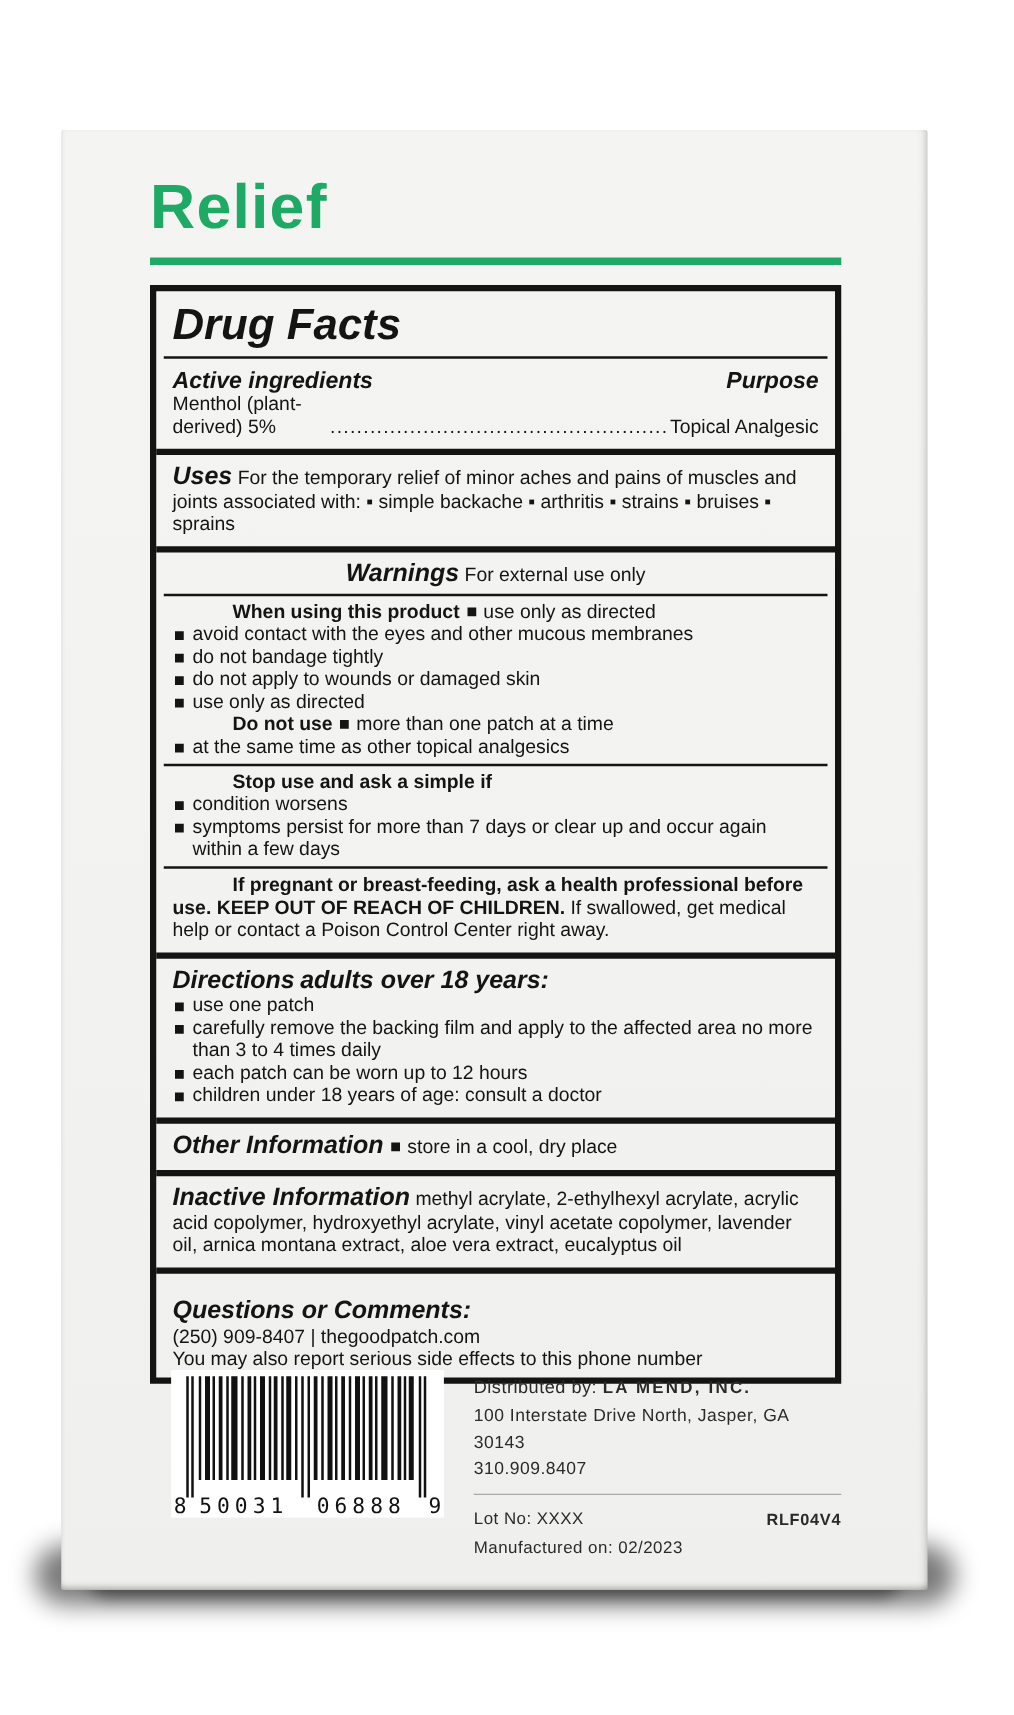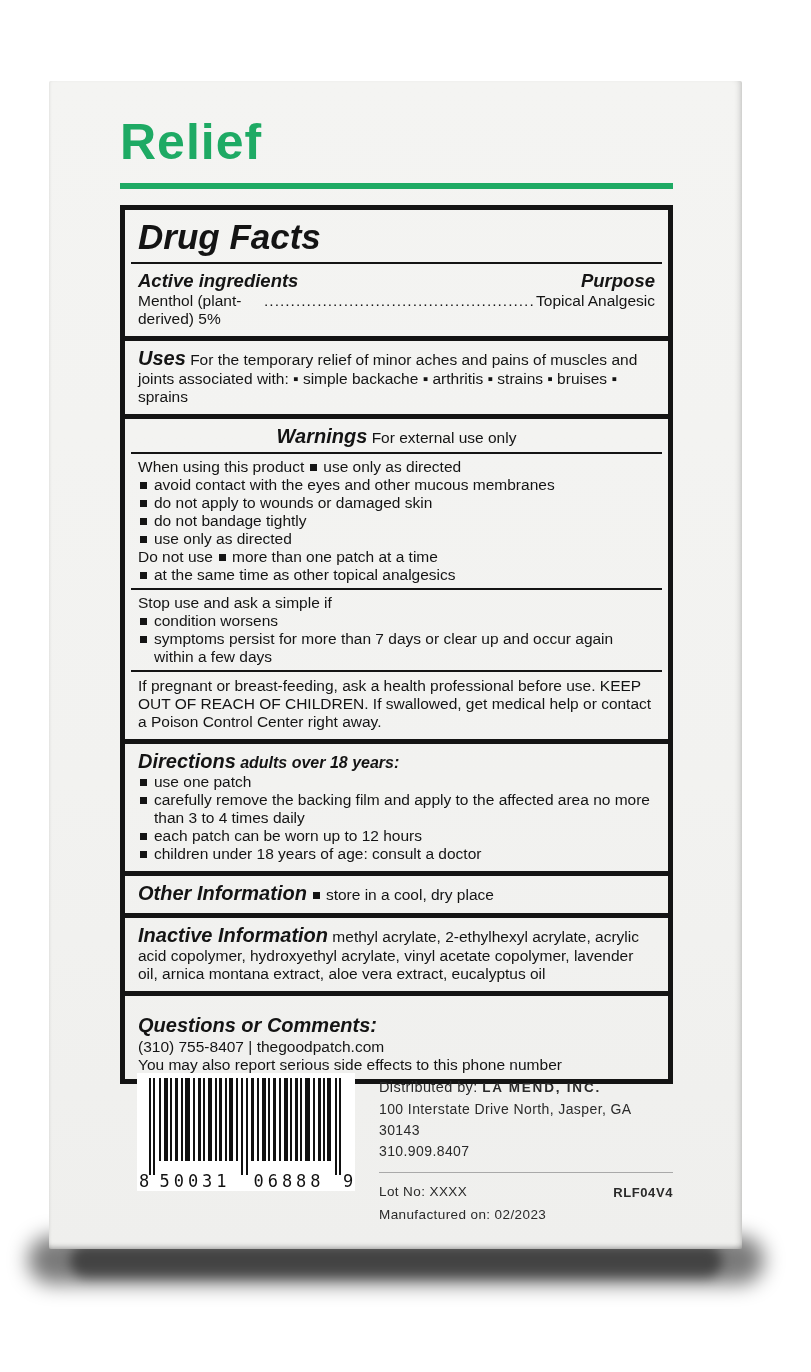--- a/index.html
+++ b/index.html
@@ -23,21 +23,21 @@
   .drop-shadow-core {
     position:absolute; left:70px; top:1244px; width:652px; height:34px;
     background:rgba(0,0,0,0.45);
     border-radius:20px;
     filter:blur(6px);
     z-index:0;
   }
 
   
   .package {
-    position:absolute; left:49px; top:81px; width:693px; height:1168px;
+    position:absolute; left:49px; top:104px; width:693px; height:1168px;
     background:linear-gradient(180deg,#f4f4f2 0%, #f2f2f0 60%, #efefed 100%);
     box-shadow:
       inset -6px 0 7px -5px rgba(0,0,0,0.22),
       inset 3px 0 5px -4px rgba(0,0,0,0.10),
       inset 0 -5px 5px -3px rgba(0,0,0,0.28);
     border-radius:2px;
     z-index:1;
   }
 
   .brand-title {
@@ -59,28 +59,28 @@
     font-size:15.5px; line-height:1.16;
   }
   .df-title { font-style:italic; font-weight:700; font-size:35px; line-height:1.05; padding:9px 13px 6px; }
   .hr-thin  { border-top:2px solid #141414; margin:0 6px; }
   .hr-thick { height:5px; background:#141414; }
 
   .sec { padding:6px 13px 8px; }
   .sec.tight { padding:4px 13px 4px; }
 
   .ai-head { display:flex; justify-content:space-between; font-weight:700; font-style:italic; font-size:18.5px; padding-bottom:1px; }
-  .leader-row { display:flex; align-items:flex-start; }
+  .leader-row { display:flex; align-items:flex-end; }
   .leader { flex:1 1 auto; overflow:hidden; white-space:nowrap; letter-spacing:1px; padding:0 1px; }
   .leader-row .val { white-space:nowrap; }
 
   .h2 { font-weight:700; font-style:italic; font-size:20px;margin-top:12px; }
   .h2-sub { font-weight:400; font-style:normal; font-size:15.5px; }
-  .h2-sub-bi { font-weight:700; font-style:italic; font-size:16px; }
-  .bold { font-weight:400; }
+  .h2-sub-bi { font-weight:700; font-style:italic; font-size:20px; }
+  .bold { font-weight:700;margin-left:48px; }
 
   .li { display:flex; }
   .sq { flex:0 0 auto; width:7px; height:7px; background:#141414; margin:6px 7px 0 2px; }
   .sq-inline { display:inline-block; width:7px; height:7px; background:#141414; margin:0 6px 1px 6px; }
   .li .txt { flex:1 1 auto; }
 
   
   .barcode-wrap {
     position:absolute; left:88px; top:992px; width:218px; height:118px;
     background:#ffffff;
@@ -142,25 +142,25 @@
     <div class="sec tight">
       <div>
         <span class="bold">When using this product</span><span class="sq-inline"></span><span>use only as directed</span>
       </div>
       <div class="li">
           <span class="sq"></span>
           <span class="txt">avoid contact with the eyes and other mucous membranes</span>
         </div>
       <div class="li">
           <span class="sq"></span>
+          <span class="txt">do not bandage tightly</span>
+        </div>
+      <div class="li">
+          <span class="sq"></span>
           <span class="txt">do not apply to wounds or damaged skin</span>
-        </div>
-      <div class="li">
-          <span class="sq"></span>
-          <span class="txt">do not bandage tightly</span>
         </div>
       <div class="li">
           <span class="sq"></span>
           <span class="txt">use only as directed</span>
         </div>
       <div>
         <span class="bold">Do not use</span><span class="sq-inline"></span><span>more than one patch at a time</span>
       </div>
       <div class="li">
           <span class="sq"></span>
@@ -217,21 +217,21 @@
     <div class="hr-thick"></div>
 
     <div class="sec">
       <span class="h2">Inactive Information</span>
       <span>methyl acrylate, 2-ethylhexyl acrylate, acrylic acid copolymer, hydroxyethyl acrylate, vinyl acetate copolymer, lavender oil, arnica montana extract, aloe vera extract, eucalyptus oil</span>
     </div>
     <div class="hr-thick"></div>
 
     <div class="sec" style="padding-bottom:6px;">
       <div class="h2">Questions or Comments:</div>
-      <div>(310) 755-8407 | thegoodpatch.com</div>
+      <div>(250) 909-8407 | thegoodpatch.com</div>
       <div>You may also report serious side effects to this phone number</div>
     </div>
 
   </div>
 
   <div class="barcode-wrap">
     <svg width="218" height="118" viewBox="0 0 218 118">
       <rect x="0" y="0" width="218" height="118" fill="#ffffff"></rect>
 
       <rect x="12" y="5" width="2" height="97" fill="#111"></rect>

